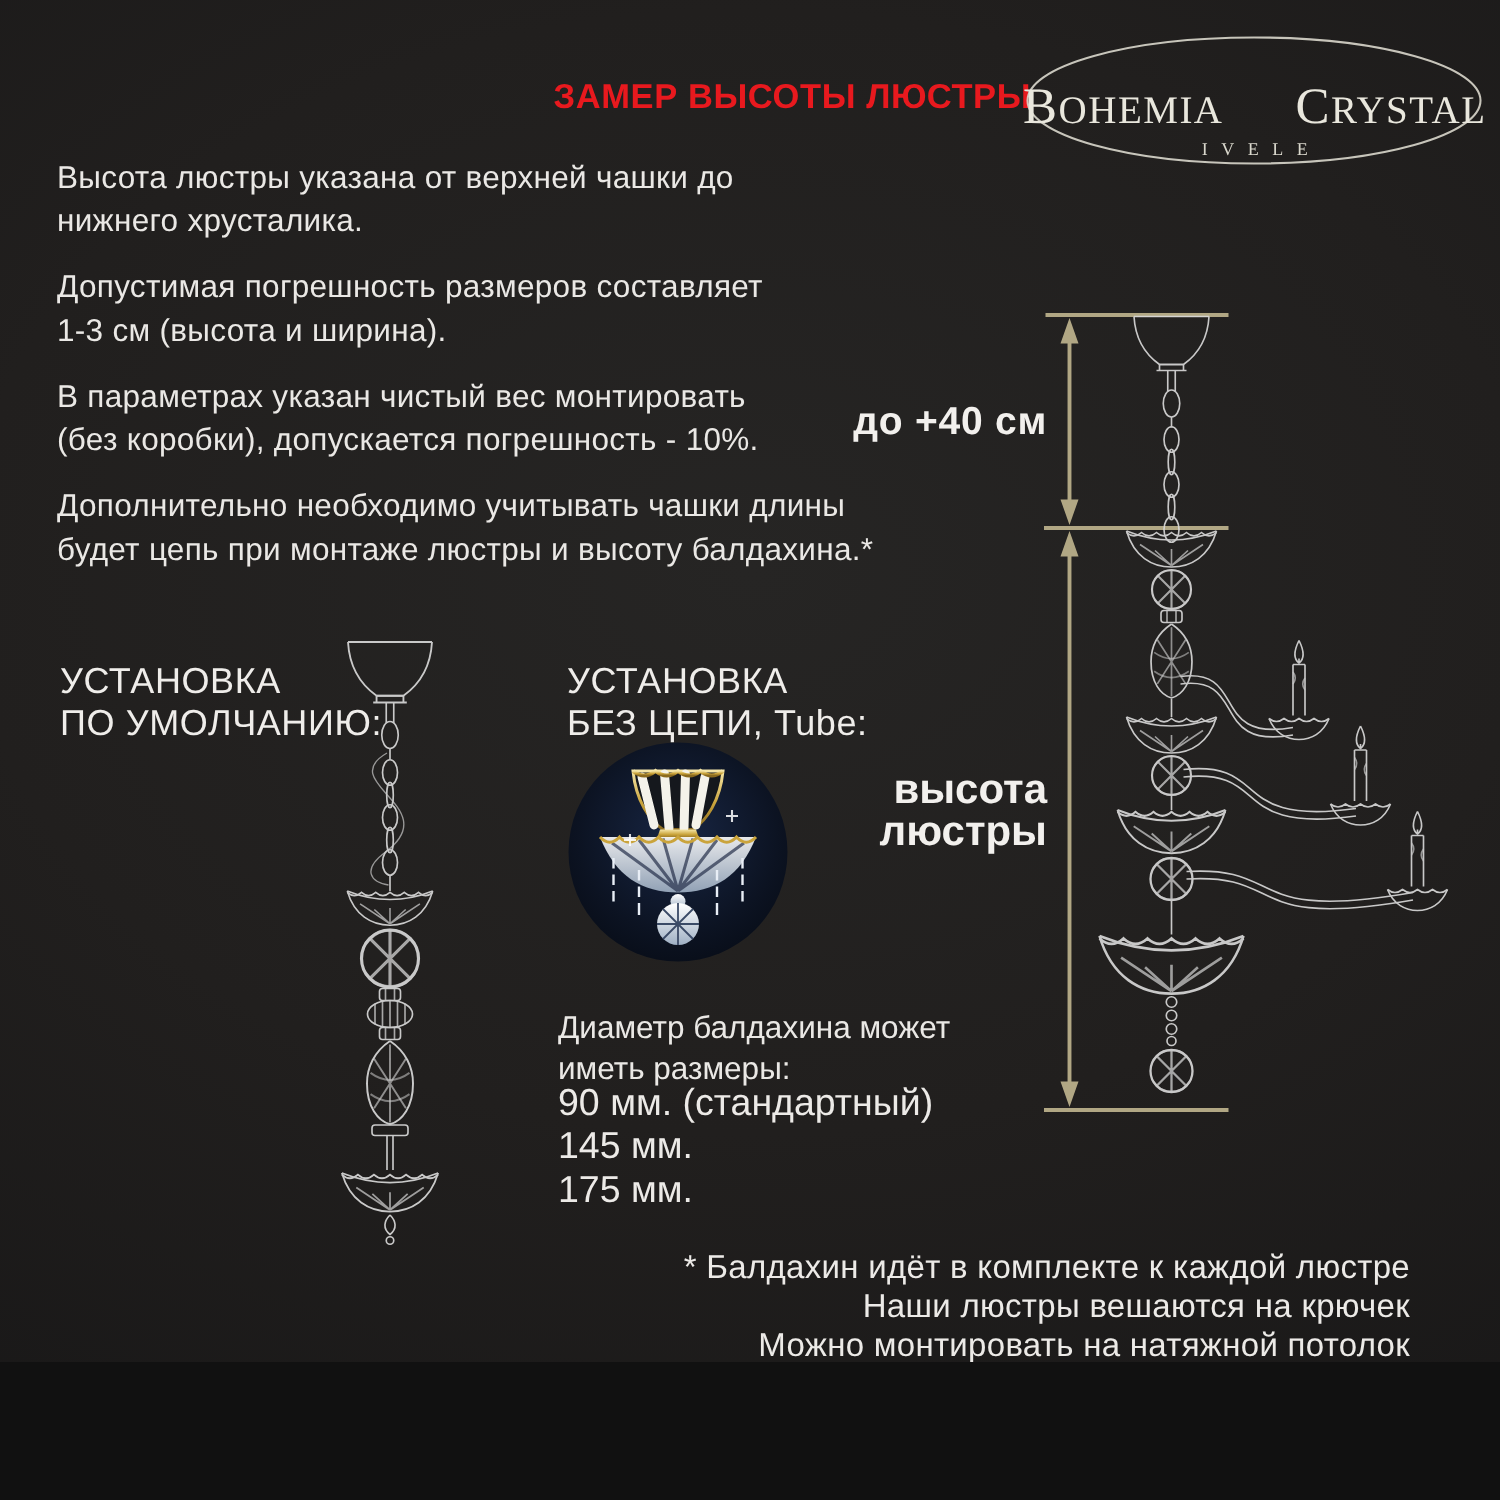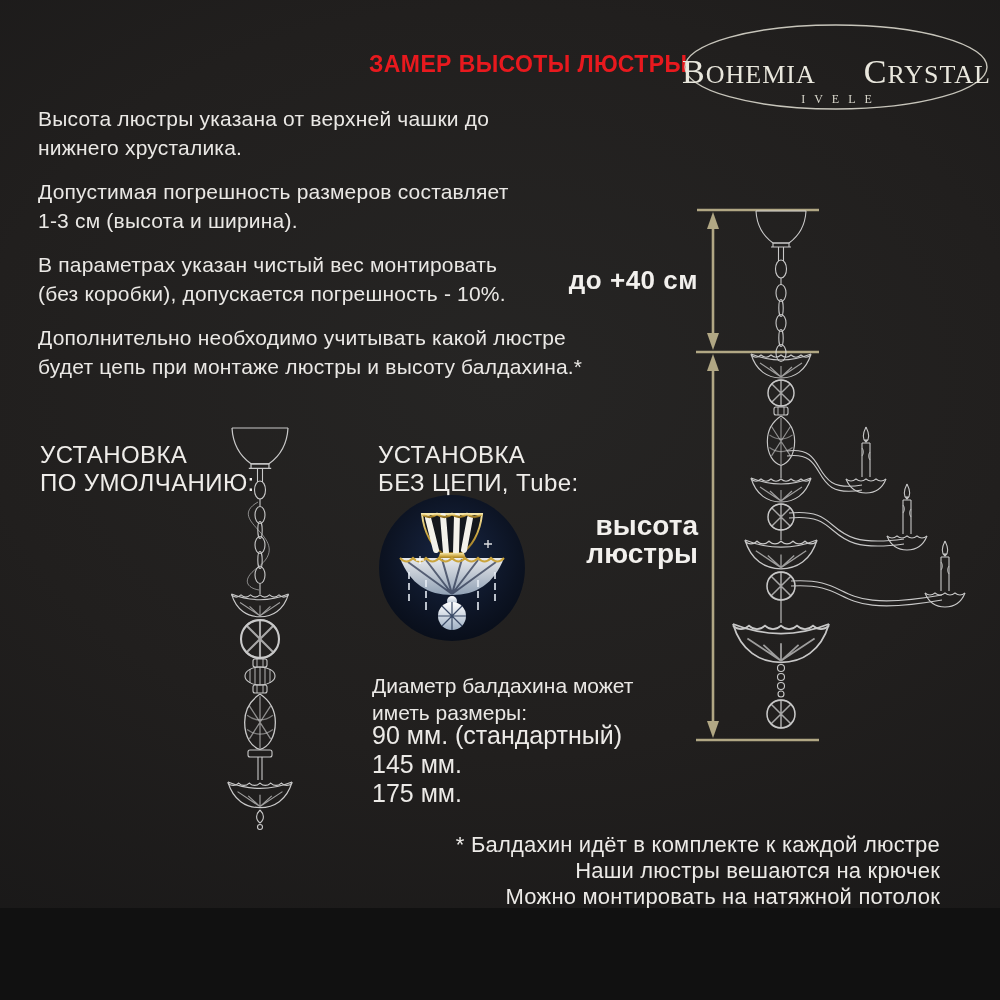--- a/index.html
+++ b/index.html
@@ -148,21 +148,21 @@
     </div>
     <div class="para">
       <div class="nowrap">Допустимая погрешность размеров составляет</div>
       <div class="nowrap">1-3 см (высота и ширина).</div>
     </div>
     <div class="para">
       <div class="nowrap">В параметрах указан чистый вес монтировать</div>
       <div class="nowrap">(без коробки), допускается погрешность - 10%.</div>
     </div>
     <div class="para">
-      <div class="nowrap">Дополнительно необходимо учитывать какой люстре</div>
+      <div class="nowrap">Дополнительно необходимо учитывать чашки длины</div>
       <div class="nowrap">будет цепь при монтаже люстры и высоту балдахина.*</div>
     </div>
   </div>
 
   <div class="abs sec-head head-default">
     <div class="nowrap">УСТАНОВКА</div>
     <div class="nowrap">ПО УМОЛЧАНИЮ:</div>
   </div>
 
   <div class="abs sec-head head-tube">

